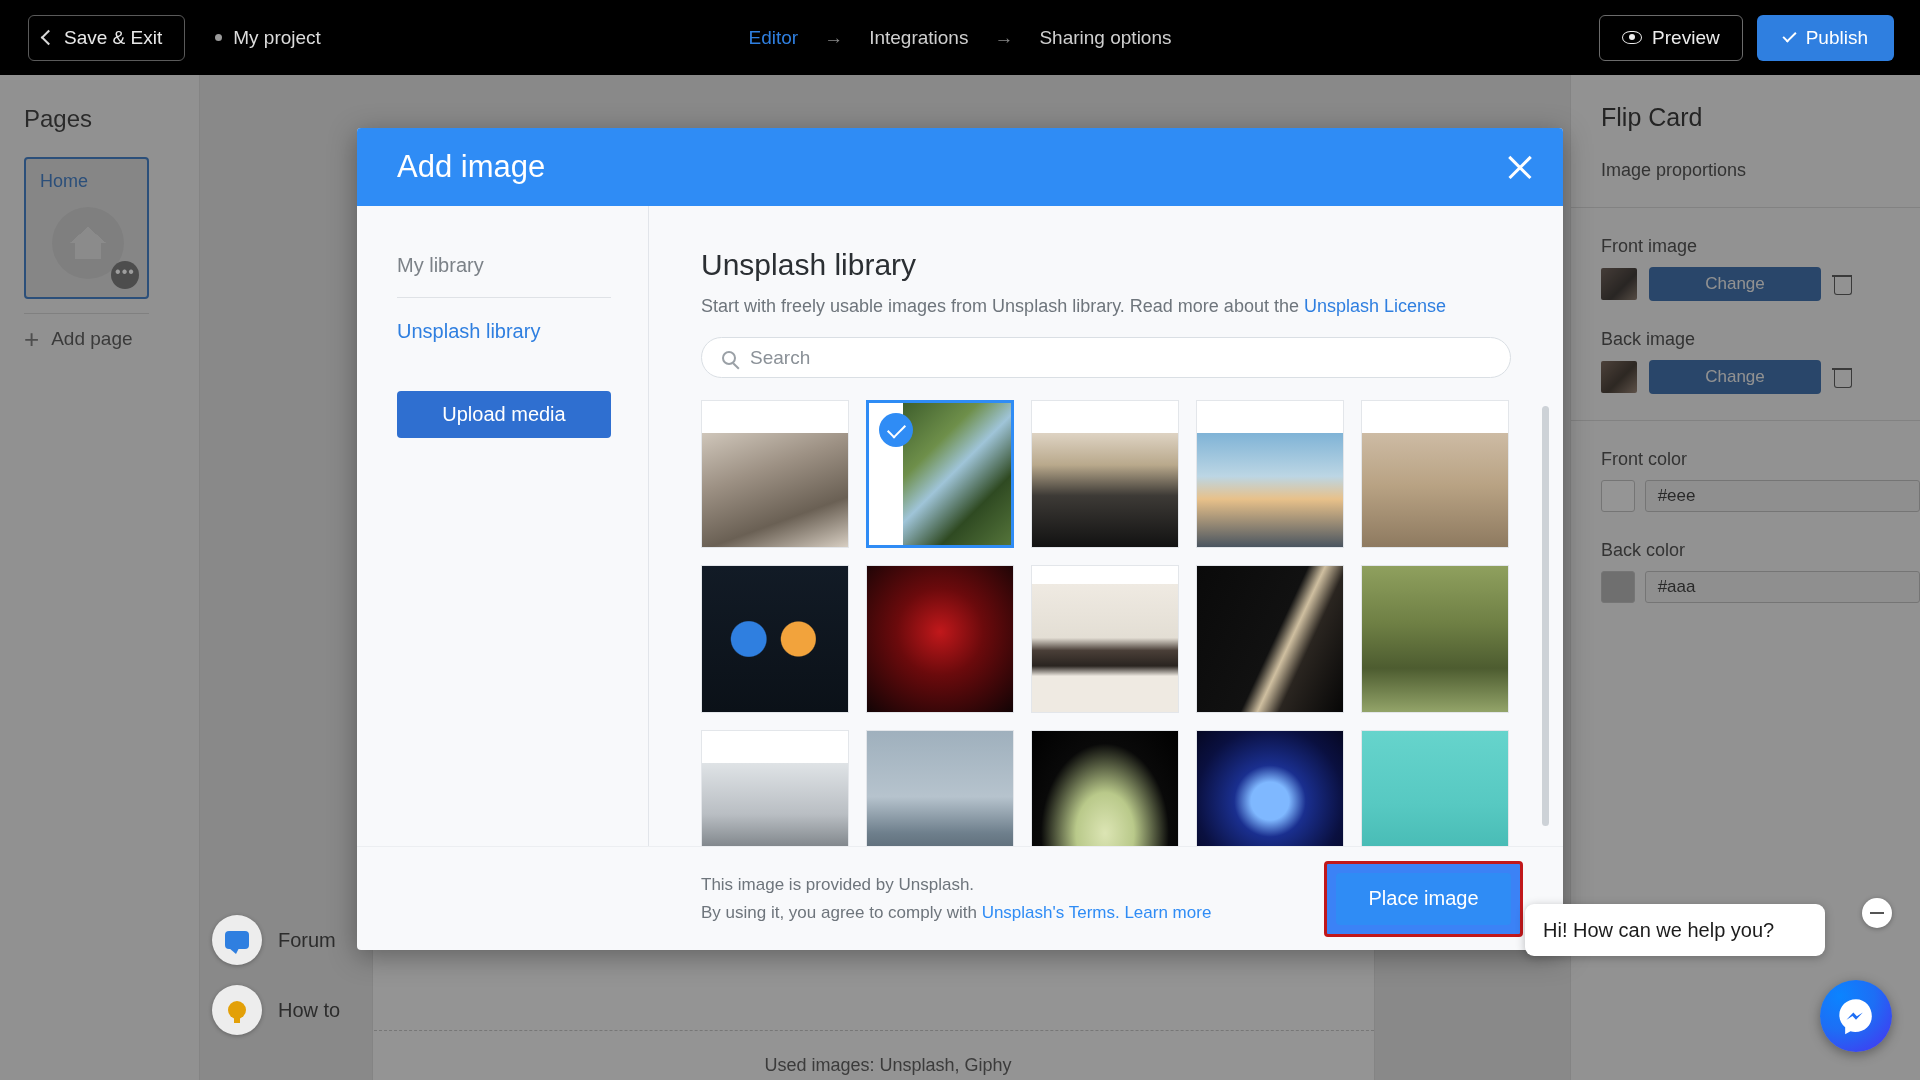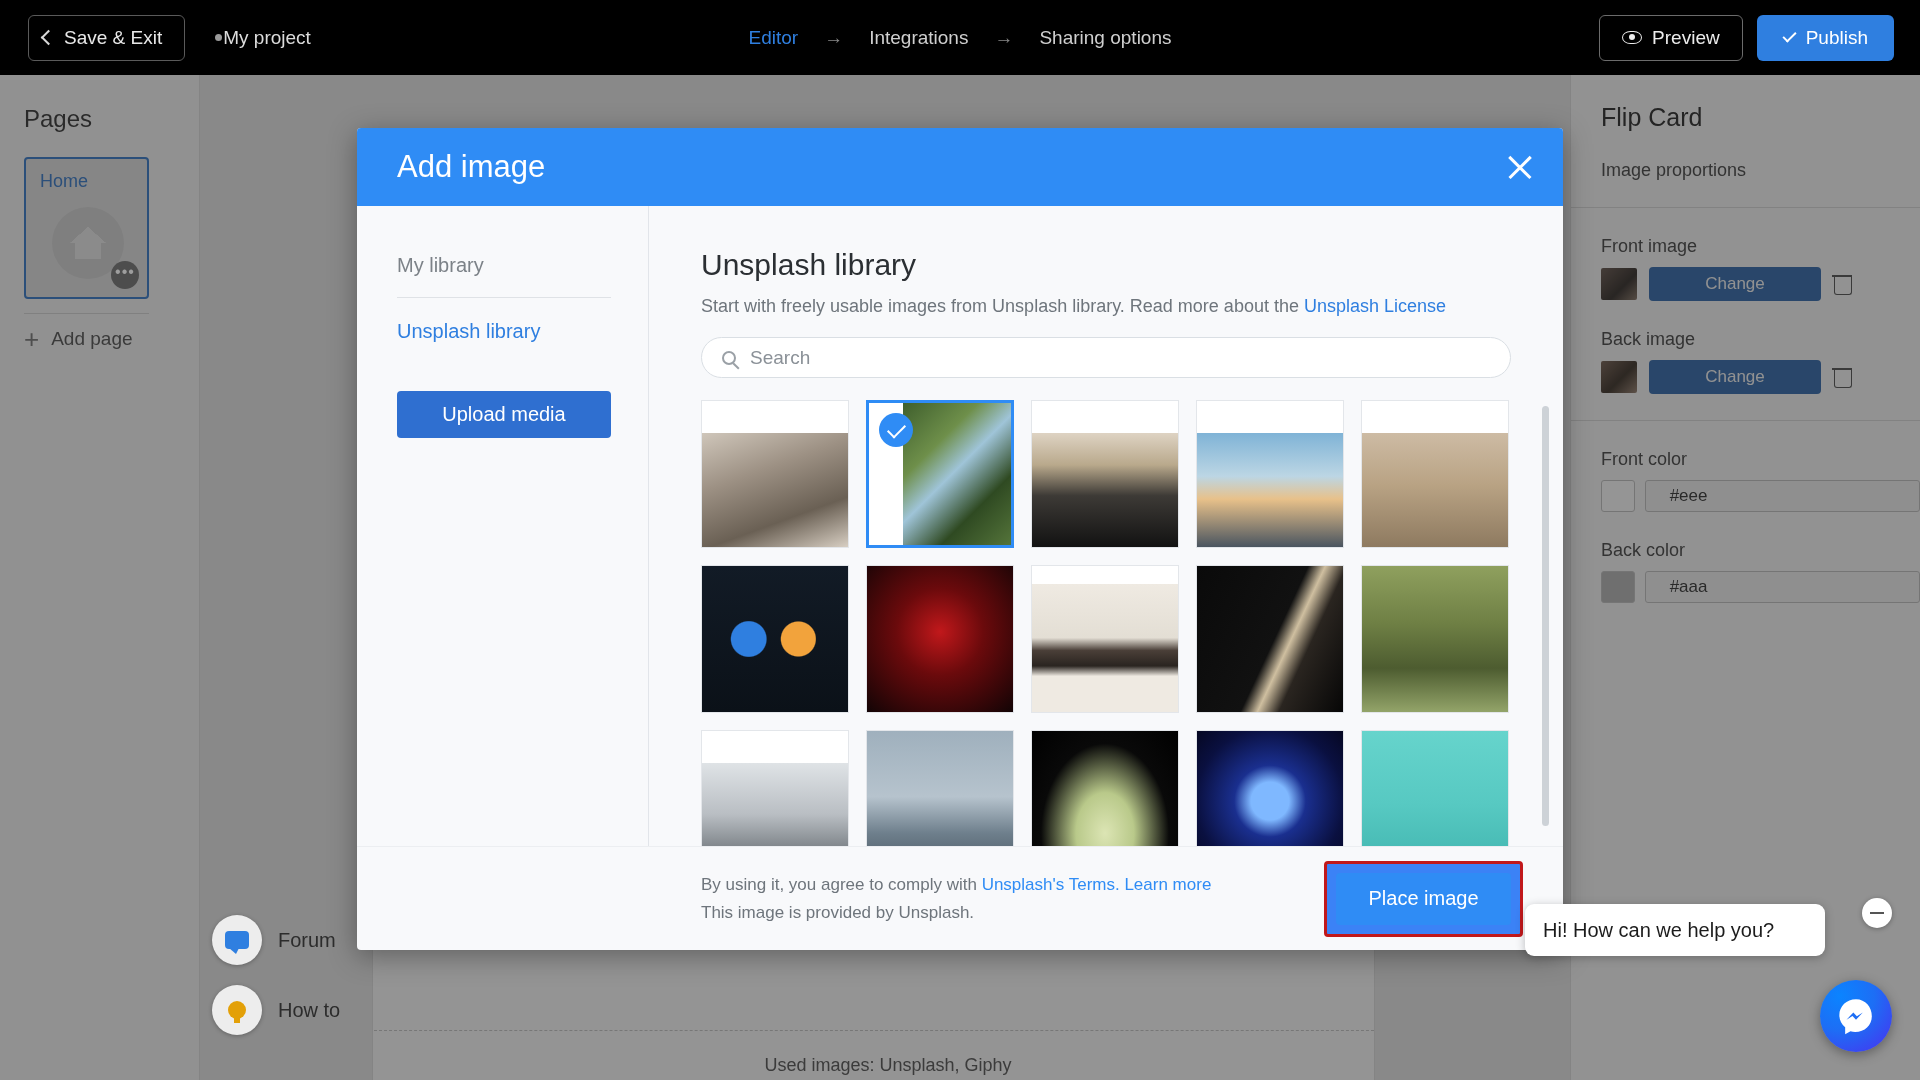--- a/index.html
+++ b/index.html
@@ -18,21 +18,21 @@
   }
   .save-exit {
     margin-left: 28px; height: 46px; padding: 0 22px 0 14px;
     border: 1px solid #5a5a5a; border-radius: 6px;
     display: flex; align-items: center; gap: 10px;
     color: #e8e8e8; font-size: 19px; cursor: pointer; background: transparent;
   }
   .chev-left { display:inline-block; width:11px; height:11px;
     border-left:2px solid #d8d8d8; border-bottom:2px solid #d8d8d8;
     transform: rotate(45deg); }
-  .proj { display:flex; align-items:center; gap:1px; margin-left: 30px;
+  .proj { display:flex; align-items:center; gap:11px; margin-left: 30px;
     color:#dcdcdc; font-size:19px; }
   .proj-dot { width:7px; height:7px; border-radius:50%; background:#9a9a9a; }
 
   .steps { position:absolute; left:50%; transform:translateX(-50%);
     display:flex; align-items:center; gap:26px; }
   .step { font-size:19px; color:#cfcfcf; cursor:pointer; }
   .step.active { color:#2f7fe0; }
   .step-arrow { color:#8a8a8a; font-size:19px; }
 
   .topright { position:absolute; right:26px; display:flex; align-items:center; gap:14px; }
@@ -104,21 +104,21 @@
   .thumb-back{background:linear-gradient(135deg,#6b564a,#32281f 55%,#8a7464);}
   .btn-change{width:172px;height:34px;background:#2a5fa0;color:#e8e8e8;border:none;border-radius:4px;
     font-size:17px;cursor:pointer;}
   .trash{width:18px;height:20px;position:relative;cursor:pointer;}
   .trash::before{content:"";position:absolute;top:3px;left:1px;width:16px;height:17px;
     border:1.6px solid #4a4a4a;border-top:none;border-radius:0 0 3px 3px;}
   .trash::after{content:"";position:absolute;top:1px;left:-1px;width:20px;height:1.6px;background:#4a4a4a;}
   .color-row{display:flex;align-items:center;gap:10px;margin:8px 0 0 30px;}
   .swatch{width:34px;height:32px;border:1px solid #b5b5b5;border-radius:3px;}
   .color-field{width:278px;height:32px;border:1px solid #b5b5b5;border-radius:3px;background:#e4e4e4;
-    display:flex;align-items:center;padding:0 24px;font-size:17px;color:#2b2b2b;}
+    display:flex;align-items:center;padding:0 12px;font-size:17px;color:#2b2b2b;}
 
   
   .overlay{position:absolute;top:75px;left:0;width:1920px;height:1005px;
     background:rgba(40,40,40,0.45); z-index:50;}
 
   
   .modal{position:absolute;top:128px;left:357px;width:1206px;height:822px;
     background:#f8f9fb;border-radius:4px;z-index:60;overflow:hidden;
     box-shadow:0 6px 28px rgba(0,0,0,.35); display:flex; flex-direction:column;}
   .modal-head{height:78px;background:#2f8cf5;display:flex;align-items:center;
@@ -344,22 +344,22 @@
           </div>
           <div class="scrollbar">
             <div class="scroll-thumb"></div>
           </div>
         </div>
       </div>
     </div>
 
     <div class="modal-foot">
       <div class="foot-text">
+        <div>This image is provided by Unsplash.</div>
         <div><span>By using it, you agree to comply with </span><a href="#">Unsplash's Terms.</a><a href="#"> Learn more</a></div>
-        <div>This image is provided by Unsplash.</div>
       </div>
       <div class="place-wrap">
         <button class="btn-place">Place image</button>
       </div>
     </div>
   </div>
 
   <div class="topbar">
     <button class="save-exit">
       <span class="chev-left"></span>

